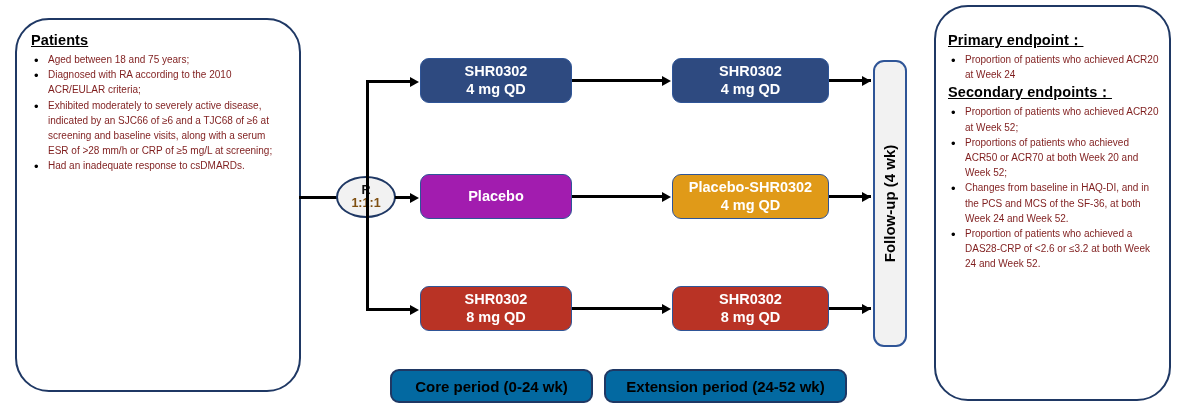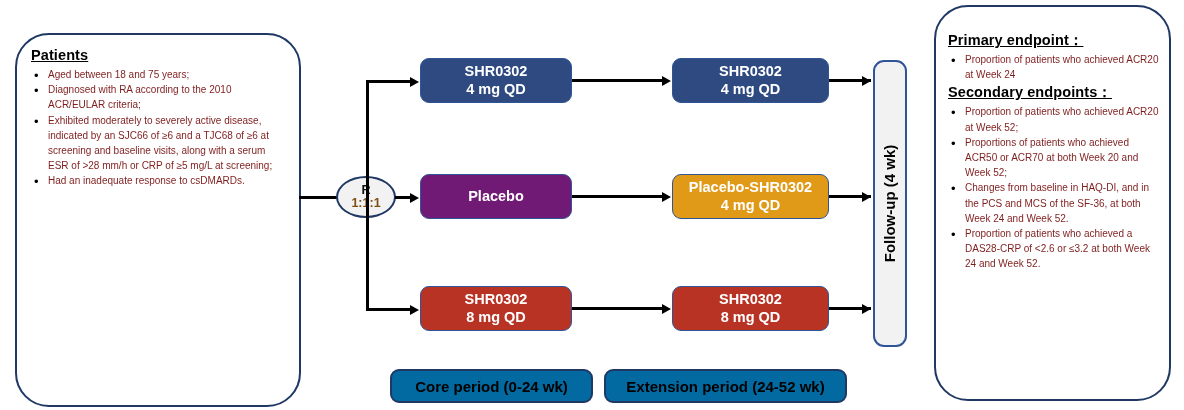--- a/index.html
+++ b/index.html
@@ -151,21 +151,21 @@
     border-top: 5px solid transparent;
     border-bottom: 5px solid transparent;
     border-left: 9px solid #000000;
   }
 </style>
 </head>
 <body>
 
 <div id="canvas">
 
-  <div class="panel" style="left:15px; top:18px; width:286px; height:374px;margin-top:15px;">
+  <div class="panel" style="left:15px; top:18px; width:286px; height:374px;">
     <div class="panel-inner">
       <div class="panel-title">Patients</div>
       <ul class="bullets">
         <li>Aged between 18 and 75 years;</li>
         <li>Diagnosed with RA according to the 2010 ACR/EULAR criteria;</li>
         <li>Exhibited moderately to severely active disease, indicated by an SJC66 of ≥6 and a TJC68 of ≥6 at screening and baseline visits, along with a serum ESR of &gt;28 mm/h or CRP of ≥5 mg/L at screening;</li>
         <li>Had an inadequate response to csDMARDs.</li>
       </ul>
     </div>
   </div>
@@ -186,21 +186,21 @@
   <div class="arrowhead" style="left:410px; top:192.5px;"></div>
 
   <div class="hline" style="left:366px; top:308px; width:46px;"></div>
   <div class="arrowhead" style="left:410px; top:304.5px;"></div>
 
   <div class="armbox" style="left:420px; top:58px; width:152px; height:45px; background:#2E4A80;">
     <span>SHR0302</span>
     <span class="l2">4 mg QD</span>
   </div>
 
-  <div class="armbox" style="left:420px; top:174px; width:152px; height:45px; background:#701a75;">
+  <div class="armbox" style="left:420px; top:174px; width:152px; height:45px; background:#a21caf;">
     <span>Placebo</span>
   </div>
 
   <div class="armbox" style="left:420px; top:286px; width:152px; height:45px; background:#B93325;">
     <span>SHR0302</span>
     <span class="l2">8 mg QD</span>
   </div>
 
   <div class="hline" style="left:572px; top:79px; width:94px;"></div>
   <div class="arrowhead" style="left:662px; top:75.5px;"></div>

